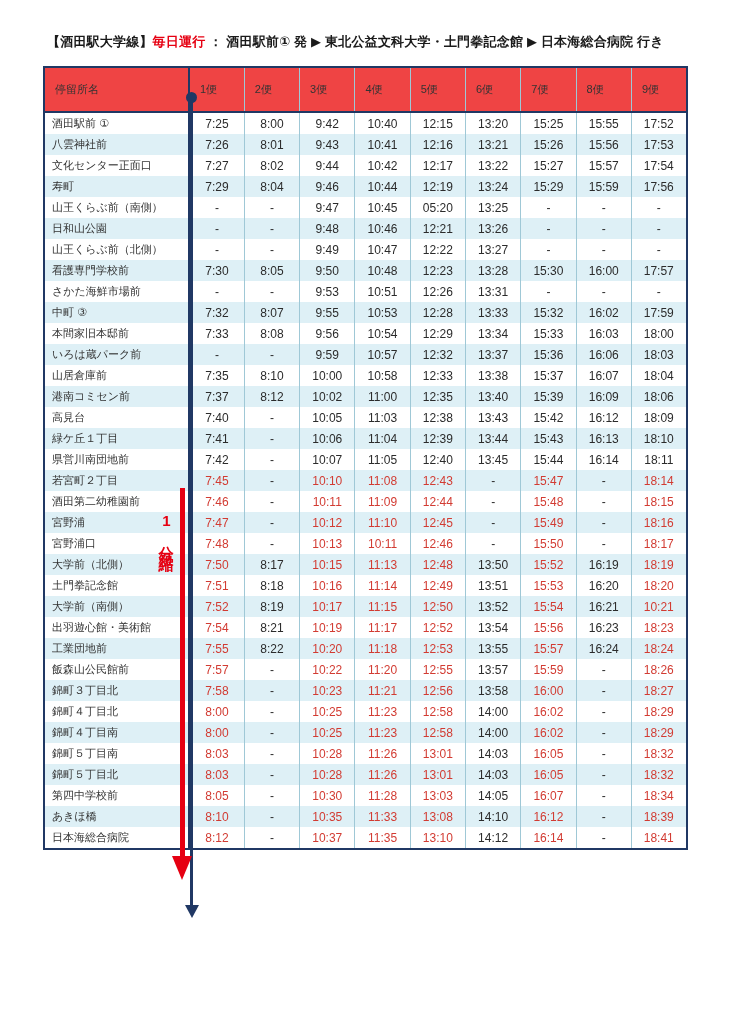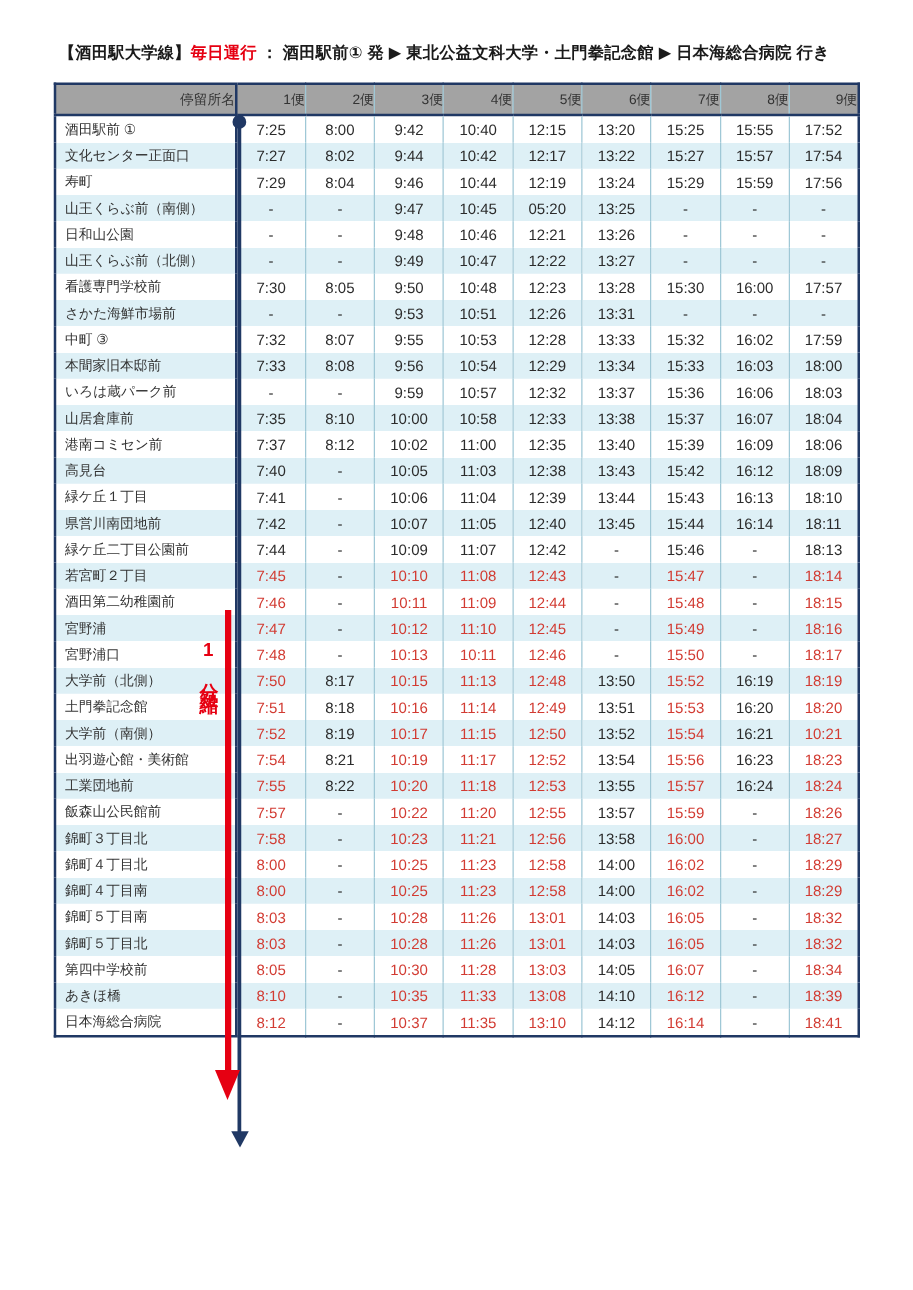--- a/index.html
+++ b/index.html
@@ -14,23 +14,23 @@
   }
   .title .red{color:#e60012;text-align:right;}
   .tt-wrap{position:absolute;left:43px;top:66px;}
   table.tt{
     border-collapse:collapse;table-layout:fixed;
     border:2px solid #203864;background:#ffffff;
   }
   table.tt col.stopcol{width:145px;}
   table.tt col.timecol{width:55.3px;}
   table.tt th{
-    height:23px;background:#a3a3a3;color:#333333;font-size:11px;
-    font-weight:normal;text-align:right;border-bottom:2px solid #203864;
-    padding:0;
+    height:23px;background:#ef4444;color:#333333;font-size:11px;
+    font-weight:normal;text-align:left;border-bottom:2px solid #203864;
+    padding:10px;
   }
   table.tt td{
     height:21px;padding:0;font-size:12px;color:#2b2b2b;text-align:center;
     white-space:nowrap;overflow:hidden;
   }
   table.tt td.stop{
     text-align:left;padding-left:7px;font-size:11px;color:#333333;
     border-right:2px solid #203864;
   }
   table.tt th.stop-h{border-right:2px solid #203864;}
@@ -97,20 +97,32 @@
           <td class="time">8:00</td>
           <td class="time">9:42</td>
           <td class="time">10:40</td>
           <td class="time">12:15</td>
           <td class="time">13:20</td>
           <td class="time">15:25</td>
           <td class="time">15:55</td>
           <td class="time">17:52</td>
         </tr>
         <tr>
+          <td class="stop">八雲神社前</td>
+          <td class="time">7:26</td>
+          <td class="time">8:01</td>
+          <td class="time">9:43</td>
+          <td class="time">10:41</td>
+          <td class="time">12:16</td>
+          <td class="time">13:21</td>
+          <td class="time">15:26</td>
+          <td class="time">15:56</td>
+          <td class="time">17:53</td>
+        </tr>
+        <tr>
           <td class="stop">文化センター正面口</td>
           <td class="time">7:27</td>
           <td class="time">8:02</td>
           <td class="time">9:44</td>
           <td class="time">10:42</td>
           <td class="time">12:17</td>
           <td class="time">13:22</td>
           <td class="time">15:27</td>
           <td class="time">15:57</td>
           <td class="time">17:54</td>
@@ -275,32 +287,20 @@
           <td class="stop">県営川南団地前</td>
           <td class="time">7:42</td>
           <td class="time">-</td>
           <td class="time">10:07</td>
           <td class="time">11:05</td>
           <td class="time">12:40</td>
           <td class="time">13:45</td>
           <td class="time">15:44</td>
           <td class="time">16:14</td>
           <td class="time">18:11</td>
-        </tr>
-        <tr>
-          <td class="stop">緑ケ丘二丁目公園前</td>
-          <td class="time">7:44</td>
-          <td class="time">-</td>
-          <td class="time">10:09</td>
-          <td class="time">11:07</td>
-          <td class="time">12:42</td>
-          <td class="time">-</td>
-          <td class="time">15:46</td>
-          <td class="time">-</td>
-          <td class="time">18:13</td>
         </tr>
         <tr>
           <td class="stop">若宮町２丁目</td>
           <td class="time red">7:45</td>
           <td class="time">-</td>
           <td class="time red">10:10</td>
           <td class="time red">11:08</td>
           <td class="time red">12:43</td>
           <td class="time">-</td>
           <td class="time red">15:47</td>

